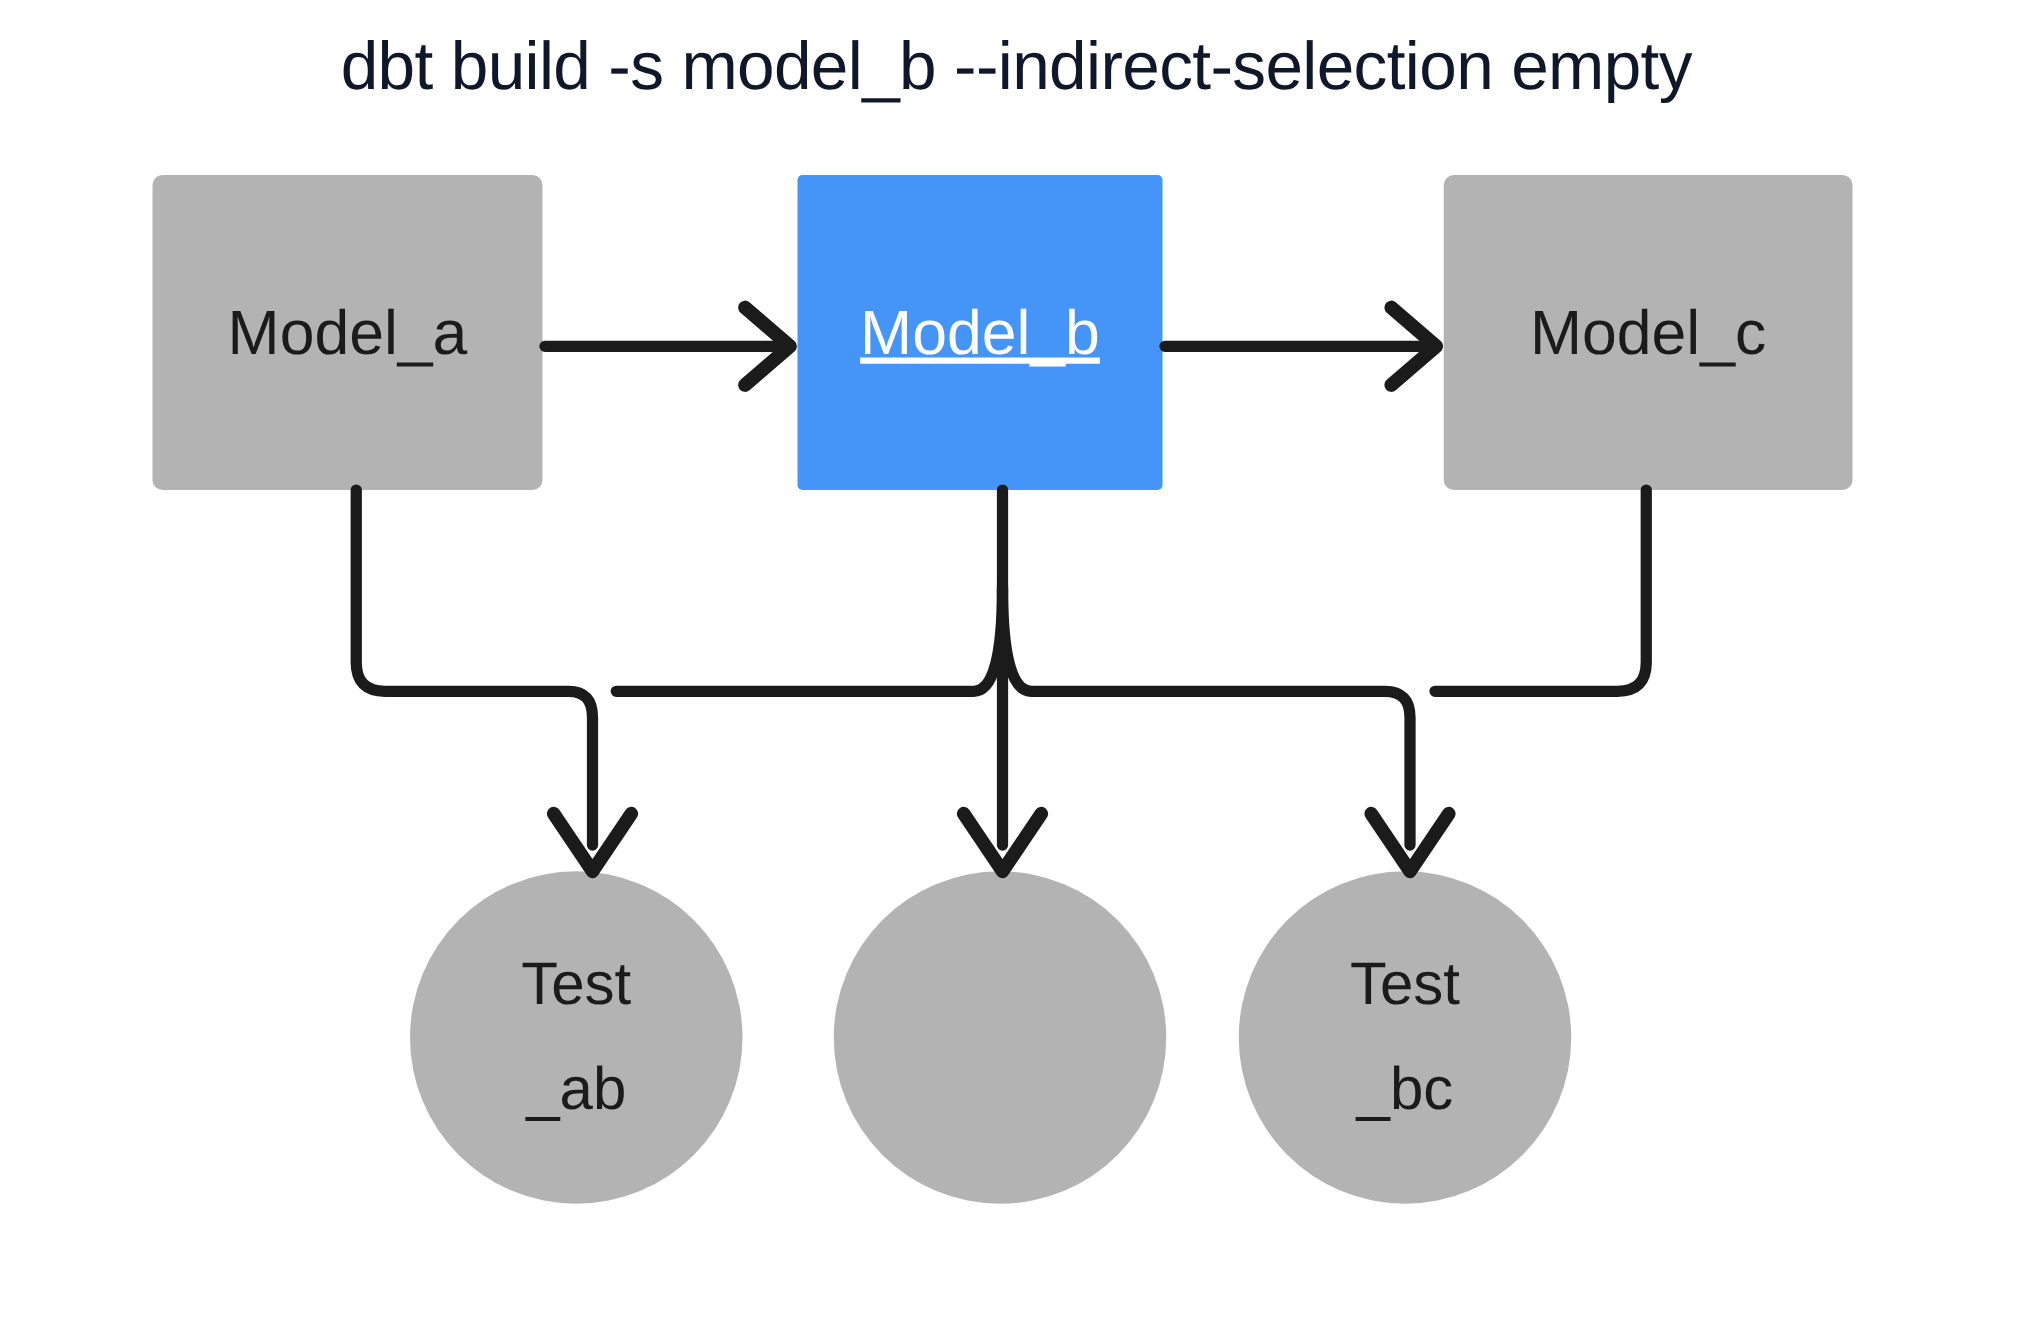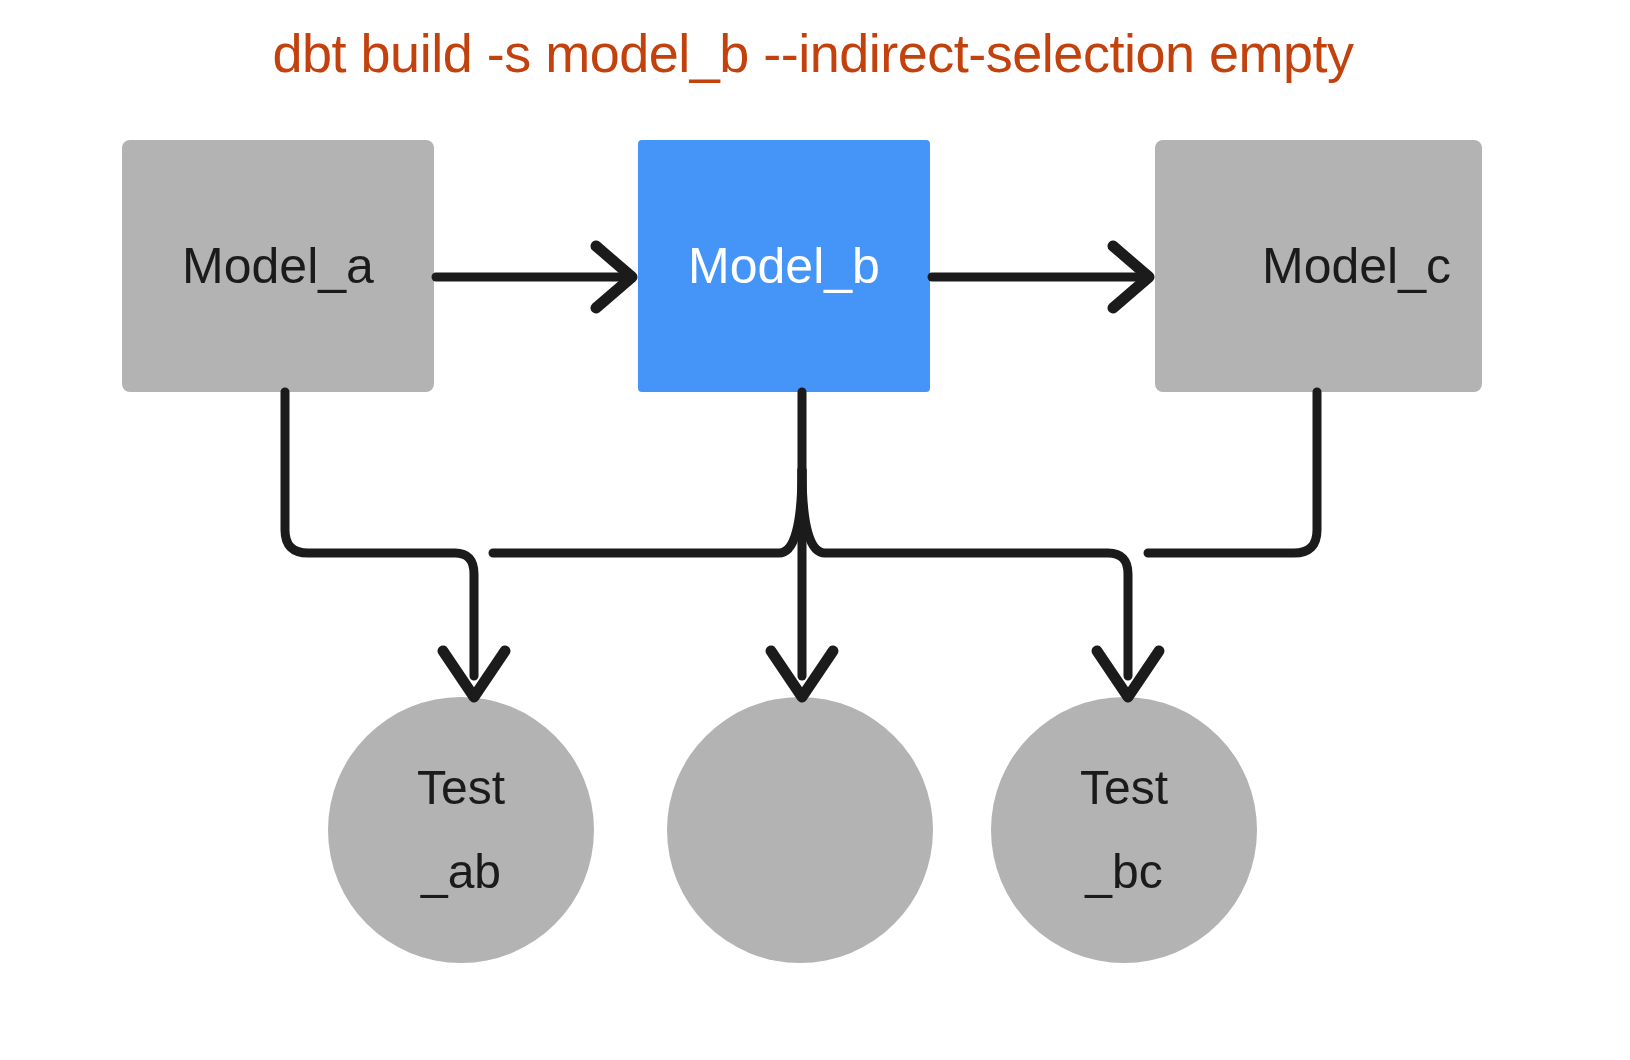--- a/index.html
+++ b/index.html
@@ -36,21 +36,21 @@
     pointer-events: none;
     white-space: pre-line;
   }
   .title-text {
     position: absolute;
     left: 0;
     top: 22px;
     width: 1626px;
     text-align: center;
     font-size: 54px;
-    color: #c2410c;
+    color: #0f172a;
     letter-spacing: -0.5px;
   }
   .model-box-label {
     font-size: 50px;
     color: #1b1b1b;
   }
   .model-box-label.selected {
     color: #ffffff;
   }
   .test-circle-label {
@@ -110,23 +110,23 @@
     </g>
 
     <g>
       <path d="M 1317 392 L 1317 530 Q 1317 553 1294 553 L 1148 553" stroke="#1b1b1b" stroke-width="9" fill="none" stroke-linecap="round" stroke-linejoin="round"></path>
     </g>
 
   </svg>
 
   <div class="node-label model-box-label" style="left:122px; top:140px; width:312px; height:252px;">Model_a</div>
 
-  <div class="node-label model-box-label selected" style="left:638px; top:140px; width:292px; height:252px;">Model_b</div>
+  <div class="node-label model-box-label selected" style="left:638px; top:140px; width:292px; height:252px;text-decoration:underline;">Model_b</div>
 
-  <div class="node-label model-box-label" style="left:1155px; top:140px; width:327px; height:252px;margin-left:38px;">Model_c</div>
+  <div class="node-label model-box-label" style="left:1155px; top:140px; width:327px; height:252px;">Model_c</div>
 
   <div class="node-label test-circle-label" style="left:328px; top:697px; width:266px; height:266px;">Test
 _ab</div>
 
 
   <div class="node-label test-circle-label" style="left:991px; top:697px; width:266px; height:266px;">Test
 _bc</div>
 
 </div>
 

